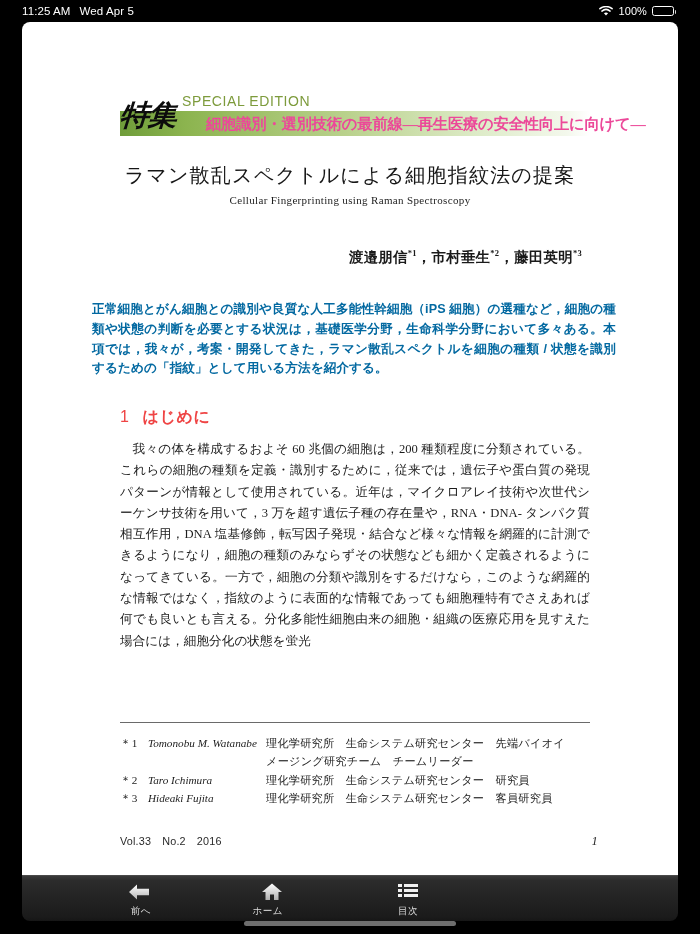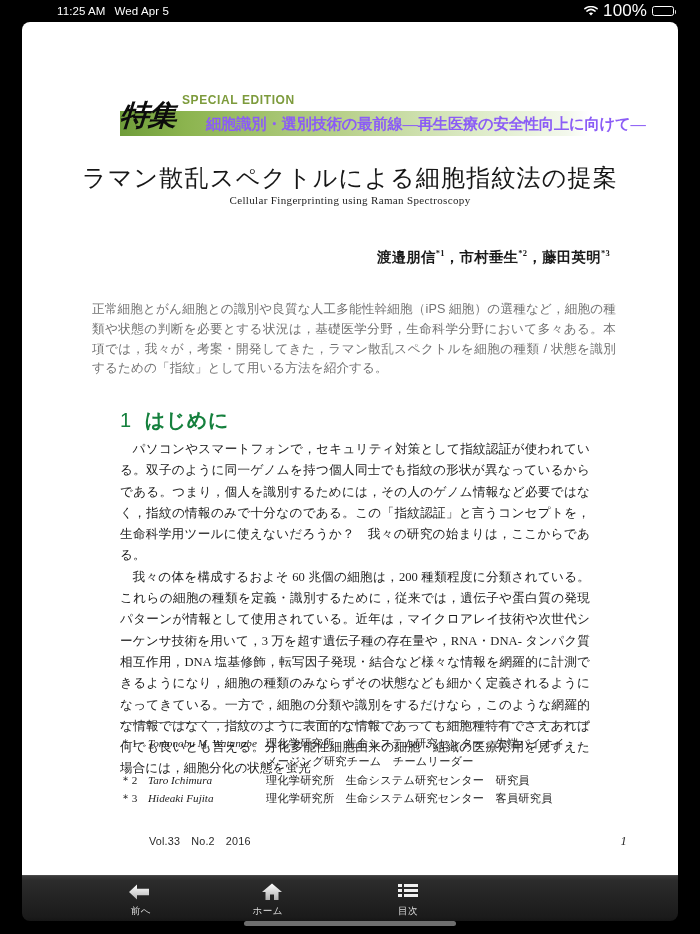--- a/index.html
+++ b/index.html
@@ -25,23 +25,23 @@
     align-items: center;
     justify-content: space-between;
     padding: 0 26px 0 22px;
     box-sizing: border-box;
     color: #ffffff;
     font-size: 11.5px;
     letter-spacing: 0.1px;
   }
   #status-left { display: flex; align-items: center; gap: 9px; }
   #status-right { display: flex; align-items: center; gap: 5px; }
-  .sb-time { font-weight: 500; margin-left: 35px; }
+  .sb-time { font-weight: 500; }
   .sb-date { font-weight: 500; }
-  .sb-pct { font-weight: 500; font-size: 17px; }
+  .sb-pct { font-weight: 500; font-size: 11px; }
   .wifi-icon { display: inline-block; width: 14px; height: 11px; position: relative; }
   .wifi-icon svg { display: block; }
   .batt { width: 22px; height: 10.5px; border: 1.2px solid #ffffff; border-radius: 2.6px; position: relative; box-sizing: border-box; padding: 1px; }
   .batt::after { content: ""; position: absolute; right: -3.2px; top: 3px; width: 1.6px; height: 4px; background: #ffffff; border-radius: 0 1px 1px 0; opacity: .85; }
   .batt-fill { background: #ffffff; height: 100%; border-radius: 1px; }
 
   
   #page-sheet {
     position: absolute;
     left: 22px;
@@ -81,21 +81,21 @@
   #banner-subtitle {
     position: absolute;
     left: 86px;
     top: 19px;
     width: 384px;
     height: 25px;
     line-height: 25px;
     font-family: "Liberation Serif", serif;
     font-weight: 700;
     font-size: 15.3px;
-    color: #8b5cf6;
+    color: #ec4899;
     letter-spacing: -0.2px;
     white-space: nowrap;
   }
   #banner-tokushu {
     position: absolute;
     left: 0px;
     top: 5px;
     font-family: "Liberation Serif", serif;
     font-weight: 700;
     font-size: 29px;
@@ -103,55 +103,55 @@
     color: #0c0c0c;
     letter-spacing: -1px;
     font-style: italic;
     transform: skewX(-4deg);
   }
   #banner-special {
     position: absolute;
     left: 62px;
     top: 1px;
     font-family: "Liberation Sans", sans-serif;
-    font-weight: 700;
-    font-size: 12px;
+    font-weight: 400;
+    font-size: 14px;
     letter-spacing: 0.6px;
     color: #7d9b3c;
   }
 
   
   #title-ja {
     position: absolute;
     left: 0; top: 140px;
     width: 656px;
     text-align: center;
     font-family: "Liberation Sans", sans-serif;
     font-weight: 400;
-    font-size: 24px;
+    font-size: 20px;
     letter-spacing: 1.2px;
     color: #161616;
   }
   #title-en {
     position: absolute;
     left: 0; top: 172px;
     width: 656px;
     text-align: center;
     font-family: "Liberation Serif", serif;
     font-size: 11px;
     letter-spacing: 0.35px;
     color: #1d1d1d;
   }
 
   
   #authors {
     position: absolute;
     left: 0; top: 226px;
     width: 656px;
-    padding-right: 68px;
+    padding-right: 96px;
     box-sizing: border-box;
     text-align: right;
     font-family: "Liberation Serif", serif;
     font-weight: 700;
     font-size: 14.4px;
     letter-spacing: 0.3px;
     color: #1a1a1a;
   }
   #authors sup { font-size: 8.5px; font-weight: 700; vertical-align: super; }
 
@@ -162,34 +162,34 @@
     top: 278px;
     width: 610px;
     padding: 0 38px 0 48px;
     box-sizing: border-box;
     font-family: "Liberation Sans", sans-serif;
     font-size: 12.6px;
     line-height: 19.8px;
     letter-spacing: 0.1px;
     text-align: justify;
     text-justify: inter-character;
-    color: #737373;
-    font-weight: 400;
+    color: #0369a1;
+    font-weight: 700;
   }
 
   
   #section-1 {
     position: absolute;
     left: 98px;
     top: 385px;
     font-family: "Liberation Sans", sans-serif;
     font-weight: 700;
-    font-size: 20px;
+    font-size: 16px;
     letter-spacing: 0.6px;
-    color: #15803d;
+    color: #ef4444;
   }
   #section-1 .num { margin-right: 13px; font-weight: 400; }
 
   
   #body-text {
     position: absolute;
     left: 98px;
     top: 417px;
     width: 470px;
     font-family: "Liberation Serif", serif;
@@ -234,21 +234,20 @@
     left: 98px;
     top: 812px;
     width: 478px;
     display: flex;
     align-items: baseline;
     justify-content: space-between;
     font-family: "Liberation Sans", sans-serif;
     font-size: 10.8px;
     color: #2a2a2a;
     letter-spacing: 0.2px;
-    margin-left: 29px;
   }
   #page-number { font-family: "Liberation Serif", serif; font-style: italic; font-size: 12.5px; }
 
   
   #toolbar {
     position: absolute;
     left: 22px;
     top: 875px;
     width: 656px;
     height: 46px;
@@ -324,21 +323,20 @@
       <span><span>渡邉朋信</span><sup>*1</sup></span>，<span><span>市村垂生</span><sup>*2</sup></span>，<span><span>藤田英明</span><sup>*3</sup></span>
     </div>
 
     <div id="abstract">正常細胞とがん細胞との識別や良質な人工多能性幹細胞（iPS 細胞）の選種など，細胞の種類や状態の判断を必要とする状況は，基礎医学分野，生命科学分野において多々ある。本項では，我々が，考案・開発してきた，ラマン散乱スペクトルを細胞の種類 / 状態を識別するための「指紋」として用いる方法を紹介する。</div>
 
     <div id="section-1">
       <span class="num">1</span><span>はじめに</span>
     </div>
 
     <div id="body-text">
-      <p>パソコンやスマートフォンで，セキュリティ対策として指紋認証が使われている。双子のように同一ゲノムを持つ個人同士でも指紋の形状が異なっているからである。つまり，個人を識別するためには，その人のゲノム情報など必要ではなく，指紋の情報のみで十分なのである。この「指紋認証」と言うコンセプトを，生命科学用ツールに使えないだろうか？　我々の研究の始まりは，ここからである。</p>
       <p>我々の体を構成するおよそ 60 兆個の細胞は，200 種類程度に分類されている。これらの細胞の種類を定義・識別するために，従来では，遺伝子や蛋白質の発現パターンが情報として使用されている。近年は，マイクロアレイ技術や次世代シーケンサ技術を用いて，3 万を超す遺伝子種の存在量や，RNA・DNA- タンパク質相互作用，DNA 塩基修飾，転写因子発現・結合など様々な情報を網羅的に計測できるようになり，細胞の種類のみならずその状態なども細かく定義されるようになってきている。一方で，細胞の分類や識別をするだけなら，このような網羅的な情報ではなく，指紋のように表面的な情報であっても細胞種特有でさえあれば何でも良いとも言える。分化多能性細胞由来の細胞・組織の医療応用を見すえた場合には，細胞分化の状態を蛍光</p>
     </div>
 
     <div id="footnote-rule"></div>
 
     <div id="footnotes">
       <div class="fn-row">
         <span class="fn-mark">＊1</span>
         <span class="fn-body">
           <span class="fn-name">Tomonobu M. Watanabe</span><span class="fn-affil">理化学研究所　生命システム研究センター　先端バイオイ</span>

